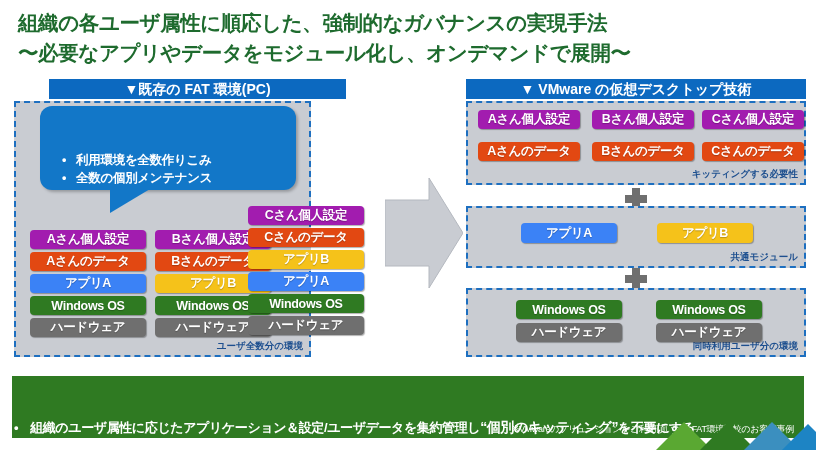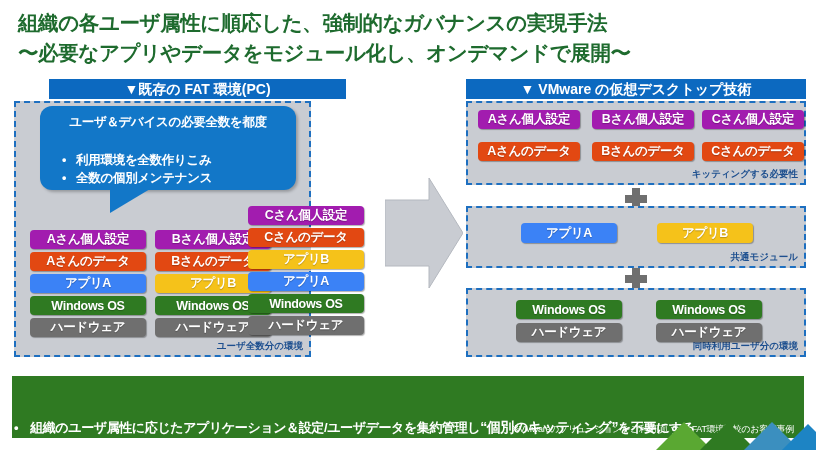--- a/index.html
+++ b/index.html
@@ -142,21 +142,20 @@
   <div class="box c-hw" style="left:155px;top:318px;width:116px;height:19px;">ハードウェア</div>
 
   <div class="box c-setting" style="left:248px;top:206px;width:116px;height:19px;">Cさん個人設定</div>
   <div class="box c-data" style="left:248px;top:228px;width:116px;height:19px;">Cさんのデータ</div>
   <div class="box c-appb" style="left:248px;top:250px;width:116px;height:19px;">アプリB</div>
   <div class="box c-appa" style="left:248px;top:272px;width:116px;height:19px;">アプリA</div>
   <div class="box c-os" style="left:248px;top:294px;width:116px;height:19px;">Windows OS</div>
   <div class="box c-hw" style="left:248px;top:316px;width:116px;height:19px;">ハードウェア</div>
 
   <div class="callout">
-    <div class="ln l1">ユーザ＆デバイスの必要全数を都度</div>
     <div class="bul b1">利用環境を全数作りこみ</div>
     <div class="bul b2">全数の個別メンテナンス</div>
   </div>
   <div class="callout-tail"></div>
 
   <div class="big-arrow">
     <svg width="78" height="110" viewBox="0 0 78 110">
       <polygon points="0,22 44,22 44,0 78,55 44,110 44,88 0,88" fill="#c9ccd2" stroke="#b4b8bf" stroke-width="1"></polygon>
     </svg>
   </div>

